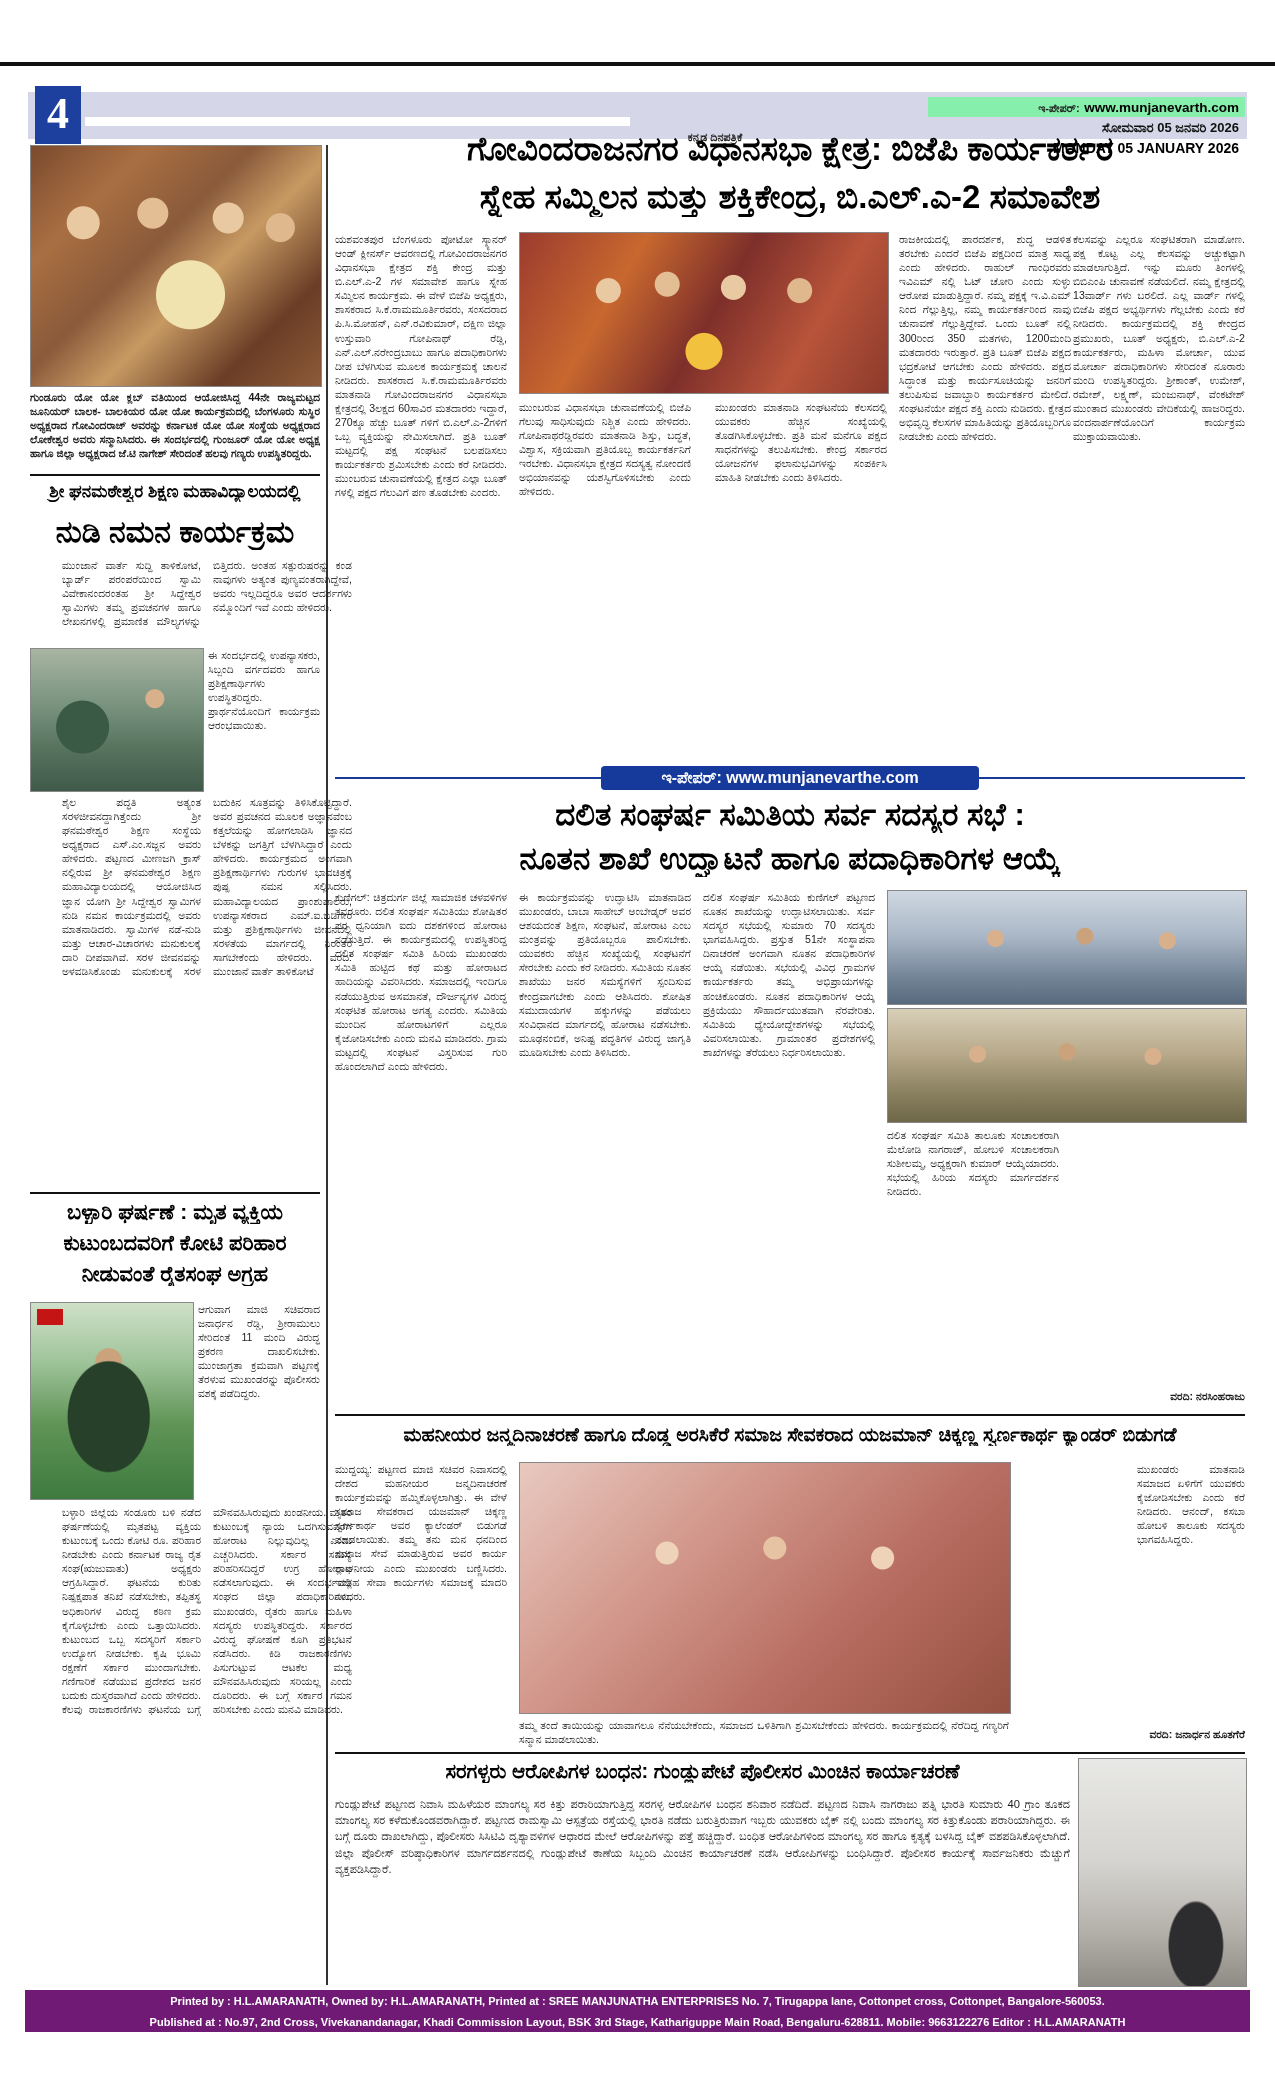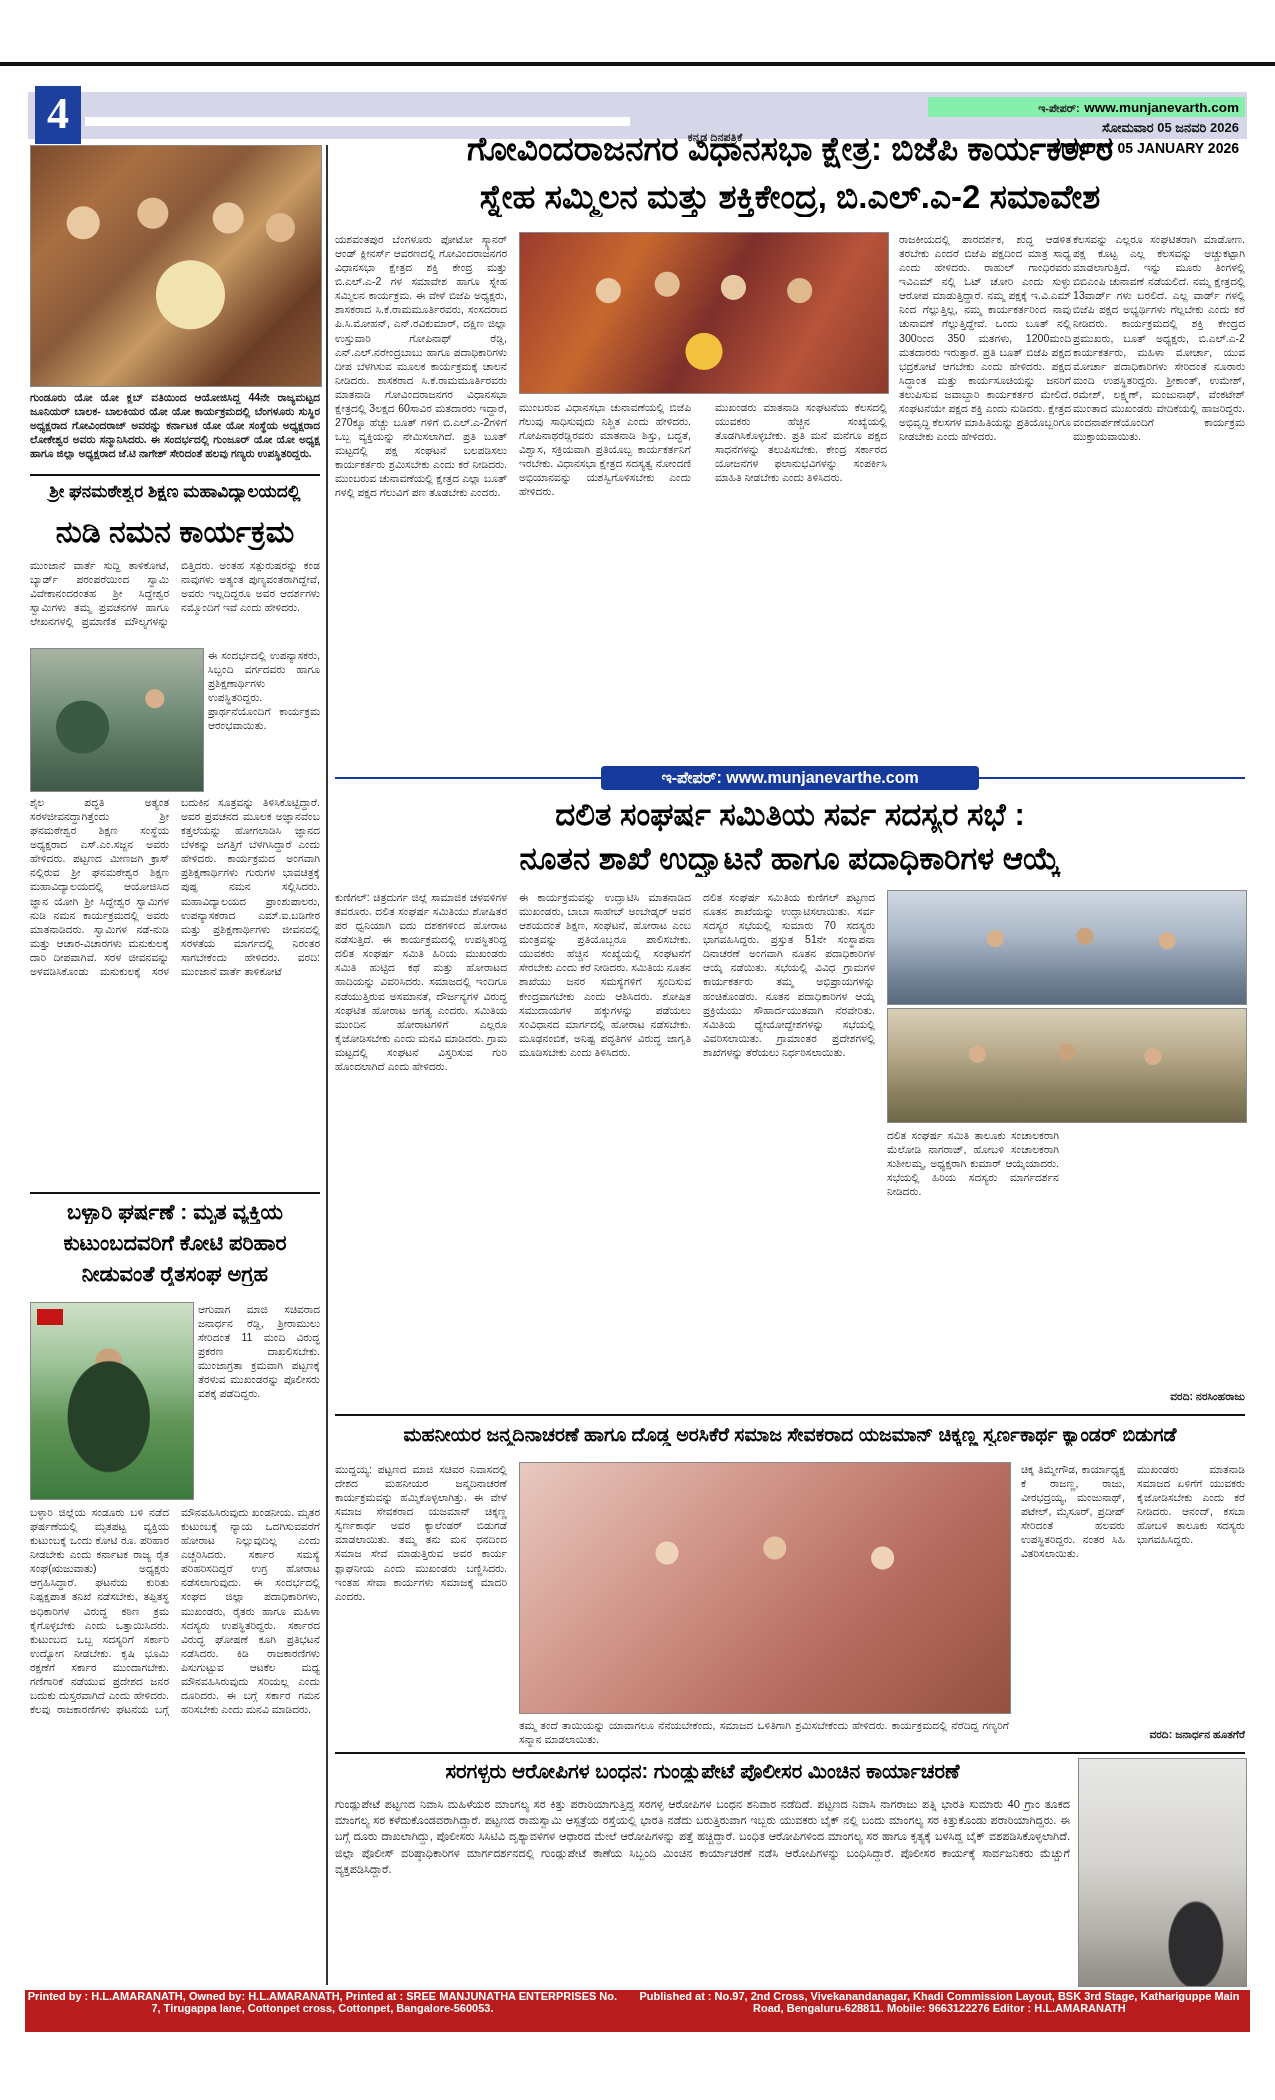--- a/index.html
+++ b/index.html
@@ -1,21 +1,21 @@
 <!DOCTYPE html>
 <html><head>
 <meta charset="utf-8">
 <style>
   html,body{margin:0;padding:0;background:#ffffff;}
   body{font-family:"Liberation Sans","DejaVu Sans",sans-serif;color:#1a1a1a;}
   .page{position:relative;width:1275px;height:2100px;background:#fff;overflow:hidden;margin:0 auto;}
   .abs{position:absolute;}
   .rule{background:#111;}
   .kn{font-size:10.6px;line-height:1.33;text-align:justify;overflow:hidden;color:#1c1c1c;}
-  .cols2{column-count:2;column-gap:12px;}
+  .cols2{column-count:2;column-gap:12px;margin-left:32px;}
   .headline{font-weight:bold;color:#000;text-align:center;overflow:hidden;}
   .photo{overflow:hidden;border:1px solid #888;}
   
   .ph-felicitation{background:
     radial-gradient(circle at 18% 32%, #e9c9a2 0 16px, transparent 17px),
     radial-gradient(circle at 42% 28%, #e3bd93 0 15px, transparent 16px),
     radial-gradient(circle at 68% 30%, #e9c9a2 0 15px, transparent 16px),
     radial-gradient(circle at 86% 34%, #dfb88d 0 14px, transparent 15px),
     radial-gradient(circle at 55% 62%, #f0e3b0 0 34px, transparent 35px),
     linear-gradient(135deg,#7a4a2e 0%,#a96f42 22%,#8a5a3a 42%,#c79a63 58%,#6b3d26 80%,#8d5b38 100%);}
@@ -128,28 +128,27 @@
   <div class="abs kn" style="left:887px;top:1128px;width:172px;height:255px;">ದಲಿತ ಸಂಘರ್ಷ ಸಮಿತಿ ತಾಲೂಕು ಸಂಚಾಲಕರಾಗಿ ಮೆಲೋಡಿ ನಾಗರಾಜ್, ಹೋಬಳಿ ಸಂಚಾಲಕರಾಗಿ ಸುಶೀಲಮ್ಮ, ಅಧ್ಯಕ್ಷರಾಗಿ ಕುಮಾರ್ ಆಯ್ಕೆಯಾದರು. ಸಭೆಯಲ್ಲಿ ಹಿರಿಯ ಸದಸ್ಯರು ಮಾರ್ಗದರ್ಶನ ನೀಡಿದರು.</div>
   <div class="abs byline" style="left:1073px;top:1390px;width:172px;">ವರದಿ: ನರಸಿಂಹರಾಜು</div>
 
   <div class="abs rule" style="left:335px;top:1414px;width:910px;height:2px;"></div>
 
   <div class="abs headline" style="left:335px;top:1424px;width:910px;font-size:19px;">ಮಹನೀಯರ ಜನ್ಮದಿನಾಚರಣೆ ಹಾಗೂ ದೊಡ್ಡ ಅರಸಿಕೆರೆ ಸಮಾಜ ಸೇವಕರಾದ ಯಜಮಾನ್ ಚಿಕ್ಕಣ್ಣ ಸ್ವರ್ಣಕಾರ್ಥ ಕ್ಯಾಂಡರ್ ಬಿಡುಗಡೆ</div>
 
   <div class="abs kn" style="left:335px;top:1462px;width:172px;height:286px;">ಮುದ್ದಯ್ಯ: ಪಟ್ಟಣದ ಮಾಜಿ ಸಚಿವರ ನಿವಾಸದಲ್ಲಿ ದೇಶದ ಮಹನೀಯರ ಜನ್ಮದಿನಾಚರಣೆ ಕಾರ್ಯಕ್ರಮವನ್ನು ಹಮ್ಮಿಕೊಳ್ಳಲಾಗಿತ್ತು. ಈ ವೇಳೆ ಸಮಾಜ ಸೇವಕರಾದ ಯಜಮಾನ್ ಚಿಕ್ಕಣ್ಣ ಸ್ವರ್ಣಕಾರ್ಥ ಅವರ ಕ್ಯಾಲೆಂಡರ್ ಬಿಡುಗಡೆ ಮಾಡಲಾಯಿತು. ತಮ್ಮ ತನು ಮನ ಧನದಿಂದ ಸಮಾಜ ಸೇವೆ ಮಾಡುತ್ತಿರುವ ಅವರ ಕಾರ್ಯ ಶ್ಲಾಘನೀಯ ಎಂದು ಮುಖಂಡರು ಬಣ್ಣಿಸಿದರು. ಇಂತಹ ಸೇವಾ ಕಾರ್ಯಗಳು ಸಮಾಜಕ್ಕೆ ಮಾದರಿ ಎಂದರು.</div>
   <div class="abs photo ph-candle" style="left:519px;top:1462px;width:490px;height:250px;"></div>
   <div class="abs kn" style="left:519px;top:1718px;width:490px;height:30px;">ತಮ್ಮ ತಂದೆ ತಾಯಿಯನ್ನು ಯಾವಾಗಲೂ ನೆನೆಯಬೇಕೆಂದು, ಸಮಾಜದ ಒಳಿತಿಗಾಗಿ ಶ್ರಮಿಸಬೇಕೆಂದು ಹೇಳಿದರು. ಕಾರ್ಯಕ್ರಮದಲ್ಲಿ ನೆರೆದಿದ್ದ ಗಣ್ಯರಿಗೆ ಸನ್ಮಾನ ಮಾಡಲಾಯಿತು.</div>
-  <div class="abs kn" style="left:1021px;top:1462px;width:104px;height:286px;">ಚಿಕ್ಕ ತಿಮ್ಮೇಗೌಡ, ಕಾರ್ಯಾಧ್ಯಕ್ಷ ಕೆ ರಾಜಣ್ಣ, ರಾಜು, ವೀರಭದ್ರಯ್ಯ, ಮಂಜುನಾಥ್, ಪಟೇಲ್, ಮೈಸೂರ್, ಪ್ರದೀಪ್ ಸೇರಿದಂತೆ ಹಲವರು ಉಪಸ್ಥಿತರಿದ್ದರು. ನಂತರ ಸಿಹಿ ವಿತರಿಸಲಾಯಿತು.</div>
   <div class="abs kn" style="left:1137px;top:1462px;width:108px;height:250px;">ಮುಖಂಡರು ಮಾತನಾಡಿ ಸಮಾಜದ ಏಳಿಗೆಗೆ ಯುವಕರು ಕೈಜೋಡಿಸಬೇಕು ಎಂದು ಕರೆ ನೀಡಿದರು. ಆನಂದ್, ಕಸಬಾ ಹೋಬಳಿ ತಾಲೂಕು ಸದಸ್ಯರು ಭಾಗವಹಿಸಿದ್ದರು.</div>
   <div class="abs byline" style="left:1100px;top:1728px;width:145px;">ವರದಿ: ಜನಾರ್ಧನ ಹೂತಗೆರೆ</div>
 
   <div class="abs rule" style="left:335px;top:1752px;width:910px;height:2px;"></div>
 
   <div class="abs headline" style="left:335px;top:1760px;width:735px;font-size:20px;text-align:center;">ಸರಗಳ್ಳರು ಆರೋಪಿಗಳ ಬಂಧನ: ಗುಂಡ್ಲುಪೇಟೆ ಪೊಲೀಸರ ಮಿಂಚಿನ ಕಾರ್ಯಾಚರಣೆ</div>
   <div class="abs photo ph-bike" style="left:1078px;top:1758px;width:167px;height:227px;"></div>
   <div class="abs kn" style="left:335px;top:1796px;width:735px;height:189px;font-size:11.2px;line-height:1.45;">ಗುಂಡ್ಲುಪೇಟೆ ಪಟ್ಟಣದ ನಿವಾಸಿ ಮಹಿಳೆಯರ ಮಾಂಗಲ್ಯ ಸರ ಕಿತ್ತು ಪರಾರಿಯಾಗುತ್ತಿದ್ದ ಸರಗಳ್ಳ ಆರೋಪಿಗಳ ಬಂಧನ ಶನಿವಾರ ನಡೆದಿದೆ. ಪಟ್ಟಣದ ನಿವಾಸಿ ನಾಗರಾಜು ಪತ್ನಿ ಭಾರತಿ ಸುಮಾರು 40 ಗ್ರಾಂ ತೂಕದ ಮಾಂಗಲ್ಯ ಸರ ಕಳೆದುಕೊಂಡವರಾಗಿದ್ದಾರೆ. ಪಟ್ಟಣದ ರಾಮಸ್ವಾಮಿ ಆಸ್ಪತ್ರೆಯ ರಸ್ತೆಯಲ್ಲಿ ಭಾರತಿ ನಡೆದು ಬರುತ್ತಿರುವಾಗ ಇಬ್ಬರು ಯುವಕರು ಬೈಕ್ ನಲ್ಲಿ ಬಂದು ಮಾಂಗಲ್ಯ ಸರ ಕಿತ್ತುಕೊಂಡು ಪರಾರಿಯಾಗಿದ್ದರು. ಈ ಬಗ್ಗೆ ದೂರು ದಾಖಲಾಗಿದ್ದು, ಪೊಲೀಸರು ಸಿಸಿಟಿವಿ ದೃಶ್ಯಾವಳಿಗಳ ಆಧಾರದ ಮೇಲೆ ಆರೋಪಿಗಳನ್ನು ಪತ್ತೆ ಹಚ್ಚಿದ್ದಾರೆ. ಬಂಧಿತ ಆರೋಪಿಗಳಿಂದ ಮಾಂಗಲ್ಯ ಸರ ಹಾಗೂ ಕೃತ್ಯಕ್ಕೆ ಬಳಸಿದ್ದ ಬೈಕ್ ವಶಪಡಿಸಿಕೊಳ್ಳಲಾಗಿದೆ. ಜಿಲ್ಲಾ ಪೊಲೀಸ್ ವರಿಷ್ಠಾಧಿಕಾರಿಗಳ ಮಾರ್ಗದರ್ಶನದಲ್ಲಿ ಗುಂಡ್ಲುಪೇಟೆ ಠಾಣೆಯ ಸಿಬ್ಬಂದಿ ಮಿಂಚಿನ ಕಾರ್ಯಾಚರಣೆ ನಡೆಸಿ ಆರೋಪಿಗಳನ್ನು ಬಂಧಿಸಿದ್ದಾರೆ. ಪೊಲೀಸರ ಕಾರ್ಯಕ್ಕೆ ಸಾರ್ವಜನಿಕರು ಮೆಚ್ಚುಗೆ ವ್ಯಕ್ತಪಡಿಸಿದ್ದಾರೆ.</div>
 
-  <div class="abs" style="left:25px;top:1990px;width:1225px;height:42px;background:#b91c1c;color:#fff;text-align:center;display:flex;flex-direction:row;justify-content:center;gap:9px;">
+  <div class="abs" style="left:25px;top:1990px;width:1225px;height:42px;background:#701a75;color:#fff;text-align:center;display:flex;flex-direction:column;justify-content:center;gap:9px;">
     <div style="font-size:11px;font-weight:bold;">Printed by : H.L.AMARANATH, Owned by: H.L.AMARANATH, Printed at : SREE MANJUNATHA ENTERPRISES No. 7, Tirugappa lane, Cottonpet cross, Cottonpet, Bangalore-560053.</div>
     <div style="font-size:11px;font-weight:bold;">Published at : No.97, 2nd Cross, Vivekanandanagar, Khadi Commission Layout, BSK 3rd Stage, Kathariguppe Main Road, Bengaluru-628811. Mobile: 9663122276 Editor : H.L.AMARANATH</div>
   </div>
 
 </div>
 
 </body></html>

